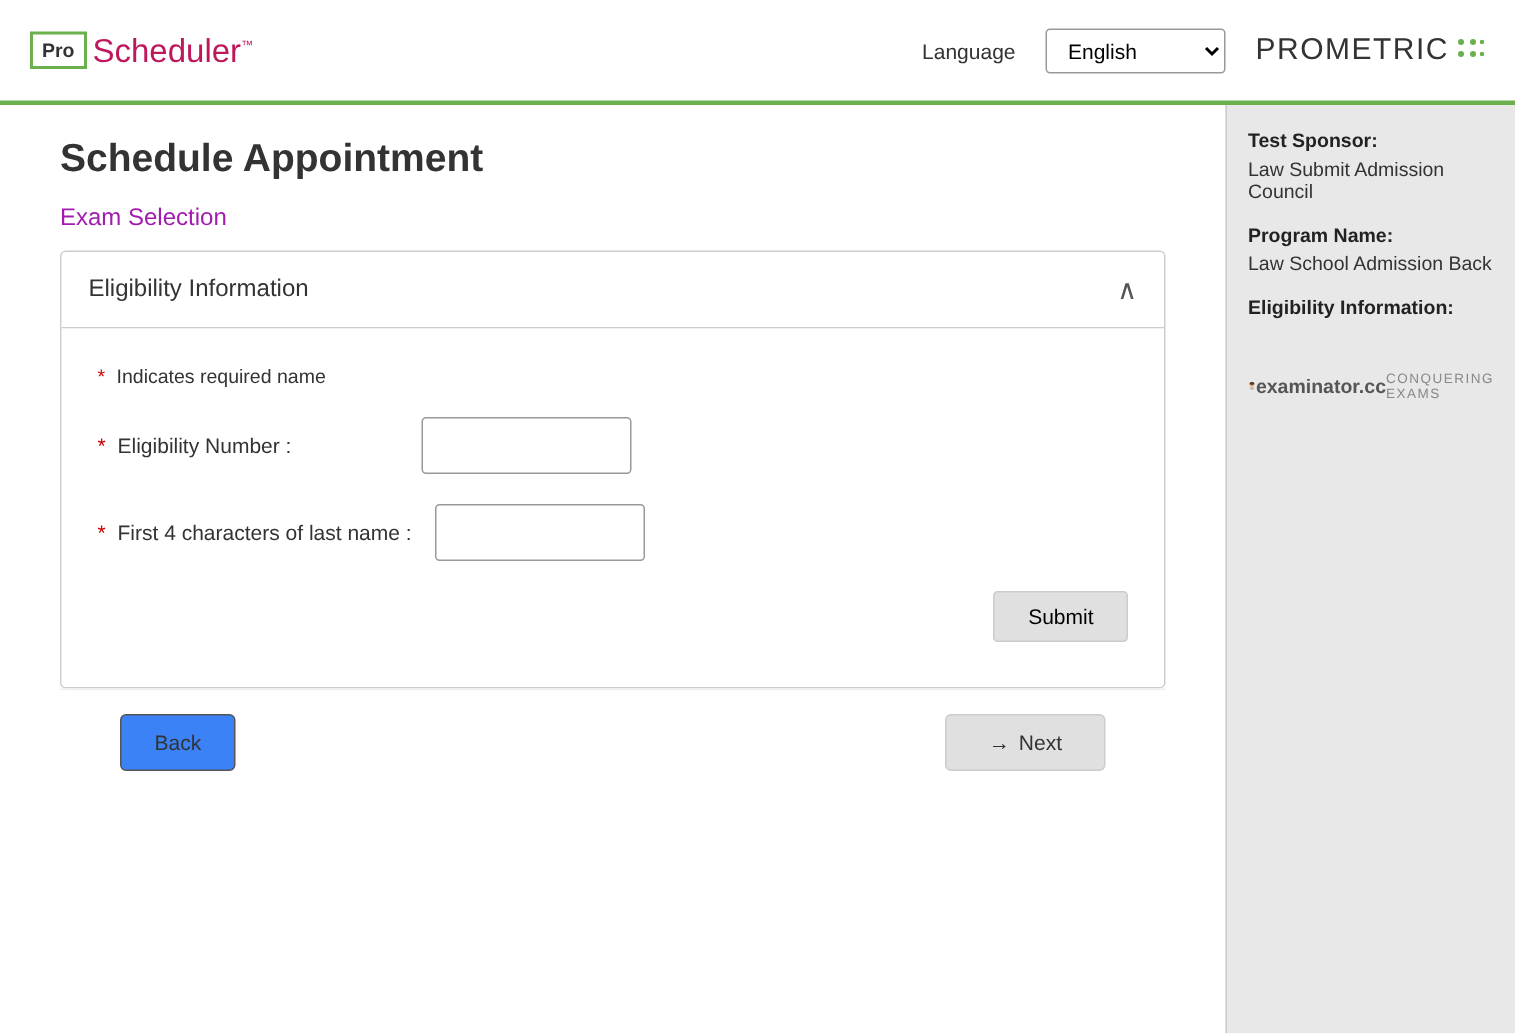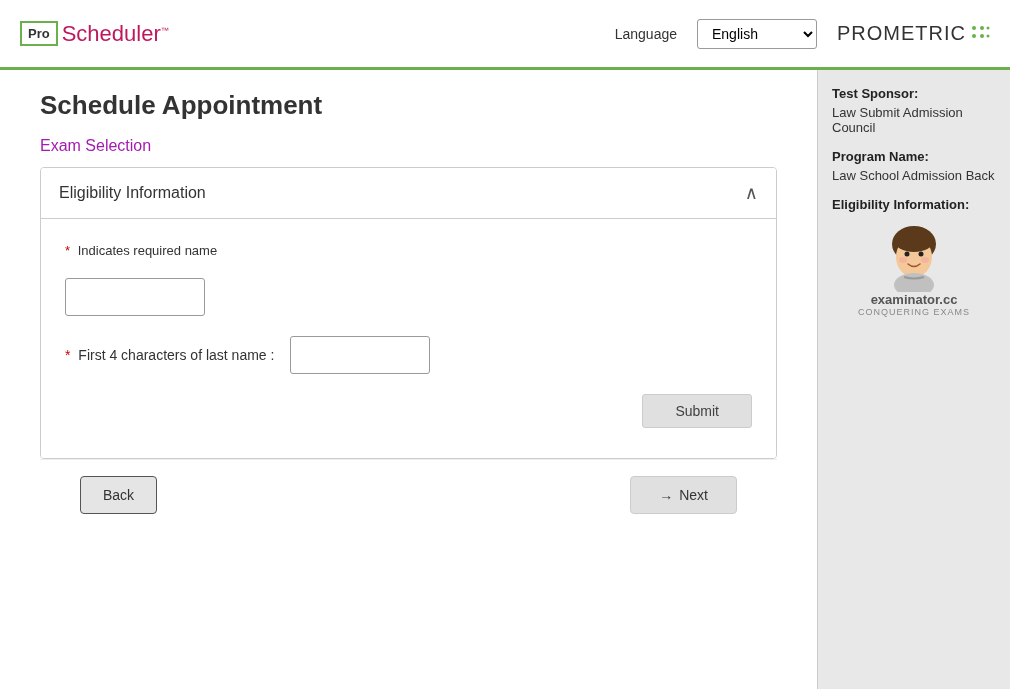--- a/index.html
+++ b/index.html
@@ -142,42 +142,42 @@
       padding: 4px 8px;
       font-size: 14px;
     }
 
     .form-actions {
       display: flex;
       justify-content: flex-end;
       margin-top: 10px;
     }
     .submit-btn {
-      padding: 8px 32px;
+      padding: 8px 22px;
       font-size: 14px;
       background: #e0e0e0;
       border: 1px solid #ccc;
       border-radius: 3px;
       cursor: pointer;
-      color: #404040;
+      color: #000000;
     }
 
     
     .footer-nav {
       display: flex;
       justify-content: space-between;
       align-items: center;
       padding: 16px 40px;
       border-top: 1px solid #eee;
       background: #fff;
     }
     .back-btn {
       padding: 10px 22px;
       font-size: 14px;
-      background: #e5e5e5;
+      background: #3b82f6;
       border: 1px solid #555;
       border-radius: 4px;
       cursor: pointer;
       color: #333;
     }
     .next-btn {
       padding: 10px 28px;
       font-size: 14px;
       background: #e0e0e0;
       border: 1px solid #ccc;
@@ -206,21 +206,21 @@
     }
     .sidebar-section-value {
       font-size: 13px;
       color: #333;
       margin-bottom: 14px;
     }
 
     
     .avatar-area {
       display: flex;
-      flex-direction: column;
+      flex-direction: row;
       align-items: center;
       margin-top: 10px;
     }
     .avatar-face {
       width: 70px;
       height: 70px;
     }
     .watermark-text {
       font-size: 13px;
       font-weight: bold;
@@ -279,20 +279,23 @@
         <span class="eligibility-header-title">Eligibility Information</span>
         <span class="chevron-icon">∧</span>
       </div>
       <div class="eligibility-body">
         <div class="required-note">
           <span class="required-asterisk">*</span>
           <span>Indicates required name</span>
         </div>
 
         <div class="form-row">
+          <label class="form-label">
+            <span class="required-asterisk">* </span>Eligibility Number :
+          </label>
           <input class="form-input" type="text" style="">
         </div>
 
         <div class="form-row">
           <label class="form-label">
             <span class="required-asterisk">* </span>First 4 characters of last name :
           </label>
           <input class="form-input" type="text" style="">
         </div>
 

